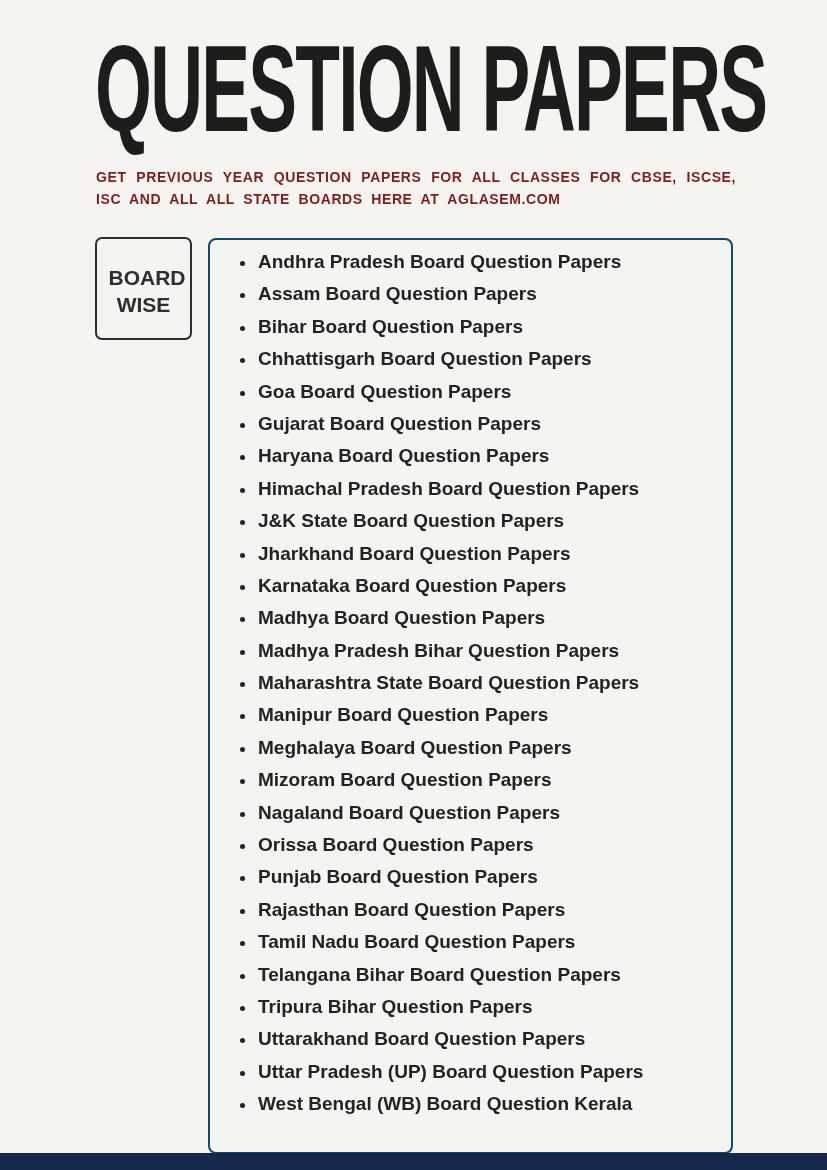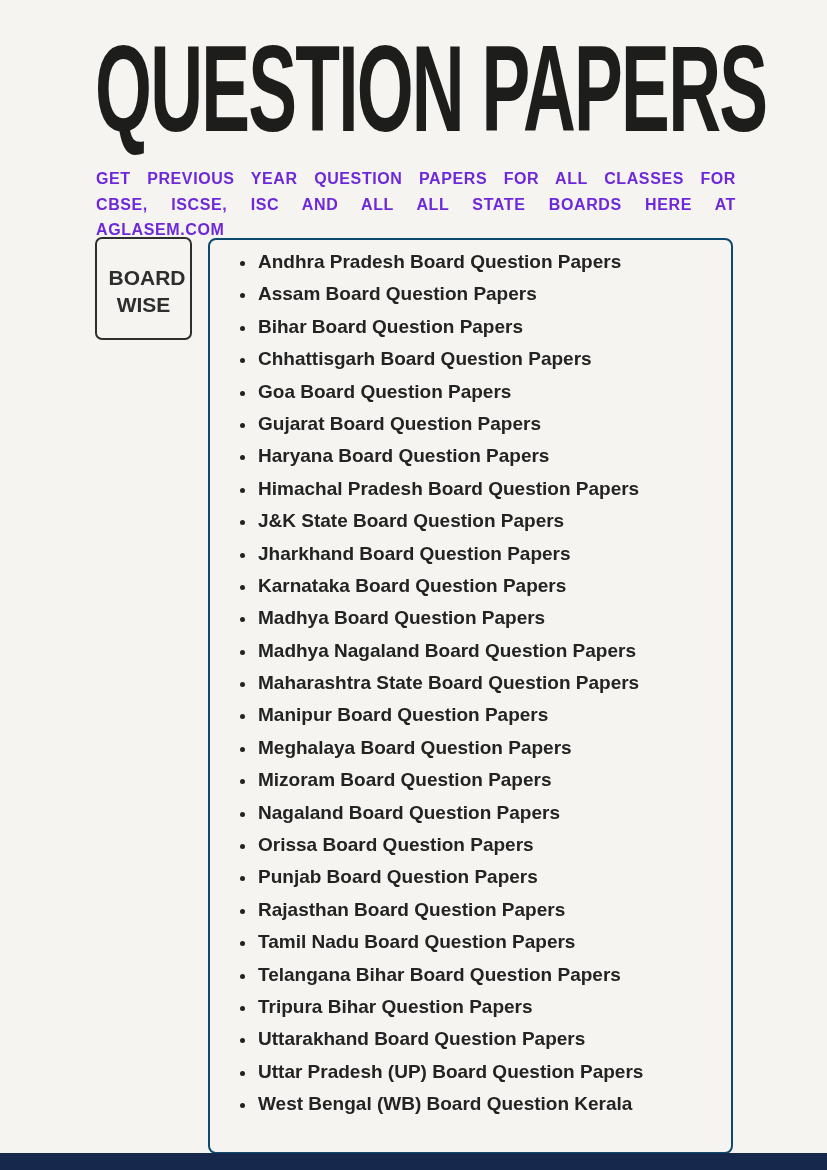--- a/index.html
+++ b/index.html
@@ -33,26 +33,26 @@
     white-space: nowrap;
     transform: scaleX(0.60);
     transform-origin: 0 50%;
     font-family: "Liberation Sans", sans-serif;
   }
   .subtitle {
     position: absolute;
     left: 96px;
     top: 166px;
     width: 640px;
-    font-size: 16px;
+    font-size: 14px;
     font-weight: 700;
     letter-spacing: 0.6px;
     word-spacing: 4px;
     line-height: 1.6;
-    color: #6d28d9;
+    color: #7f1d1d;
     text-align: justify;
     text-transform: uppercase;
   }
   
   .side-box {
     position: absolute;
     left: 95px;
     top: 237px;
     width: 97px;
     height: 103px;
@@ -146,21 +146,21 @@
         <li>Himachal Pradesh Board Question Papers</li>
 
         <li>J&amp;K State Board Question Papers</li>
 
         <li>Jharkhand Board Question Papers</li>
 
         <li>Karnataka Board Question Papers</li>
 
         <li>Madhya Board Question Papers</li>
 
-        <li>Madhya Nagaland Board Question Papers</li>
+        <li>Madhya Pradesh Bihar Question Papers</li>
 
         <li>Maharashtra State Board Question Papers</li>
 
         <li>Manipur Board Question Papers</li>
 
         <li>Meghalaya Board Question Papers</li>
 
         <li>Mizoram Board Question Papers</li>
 
         <li>Nagaland Board Question Papers</li>

